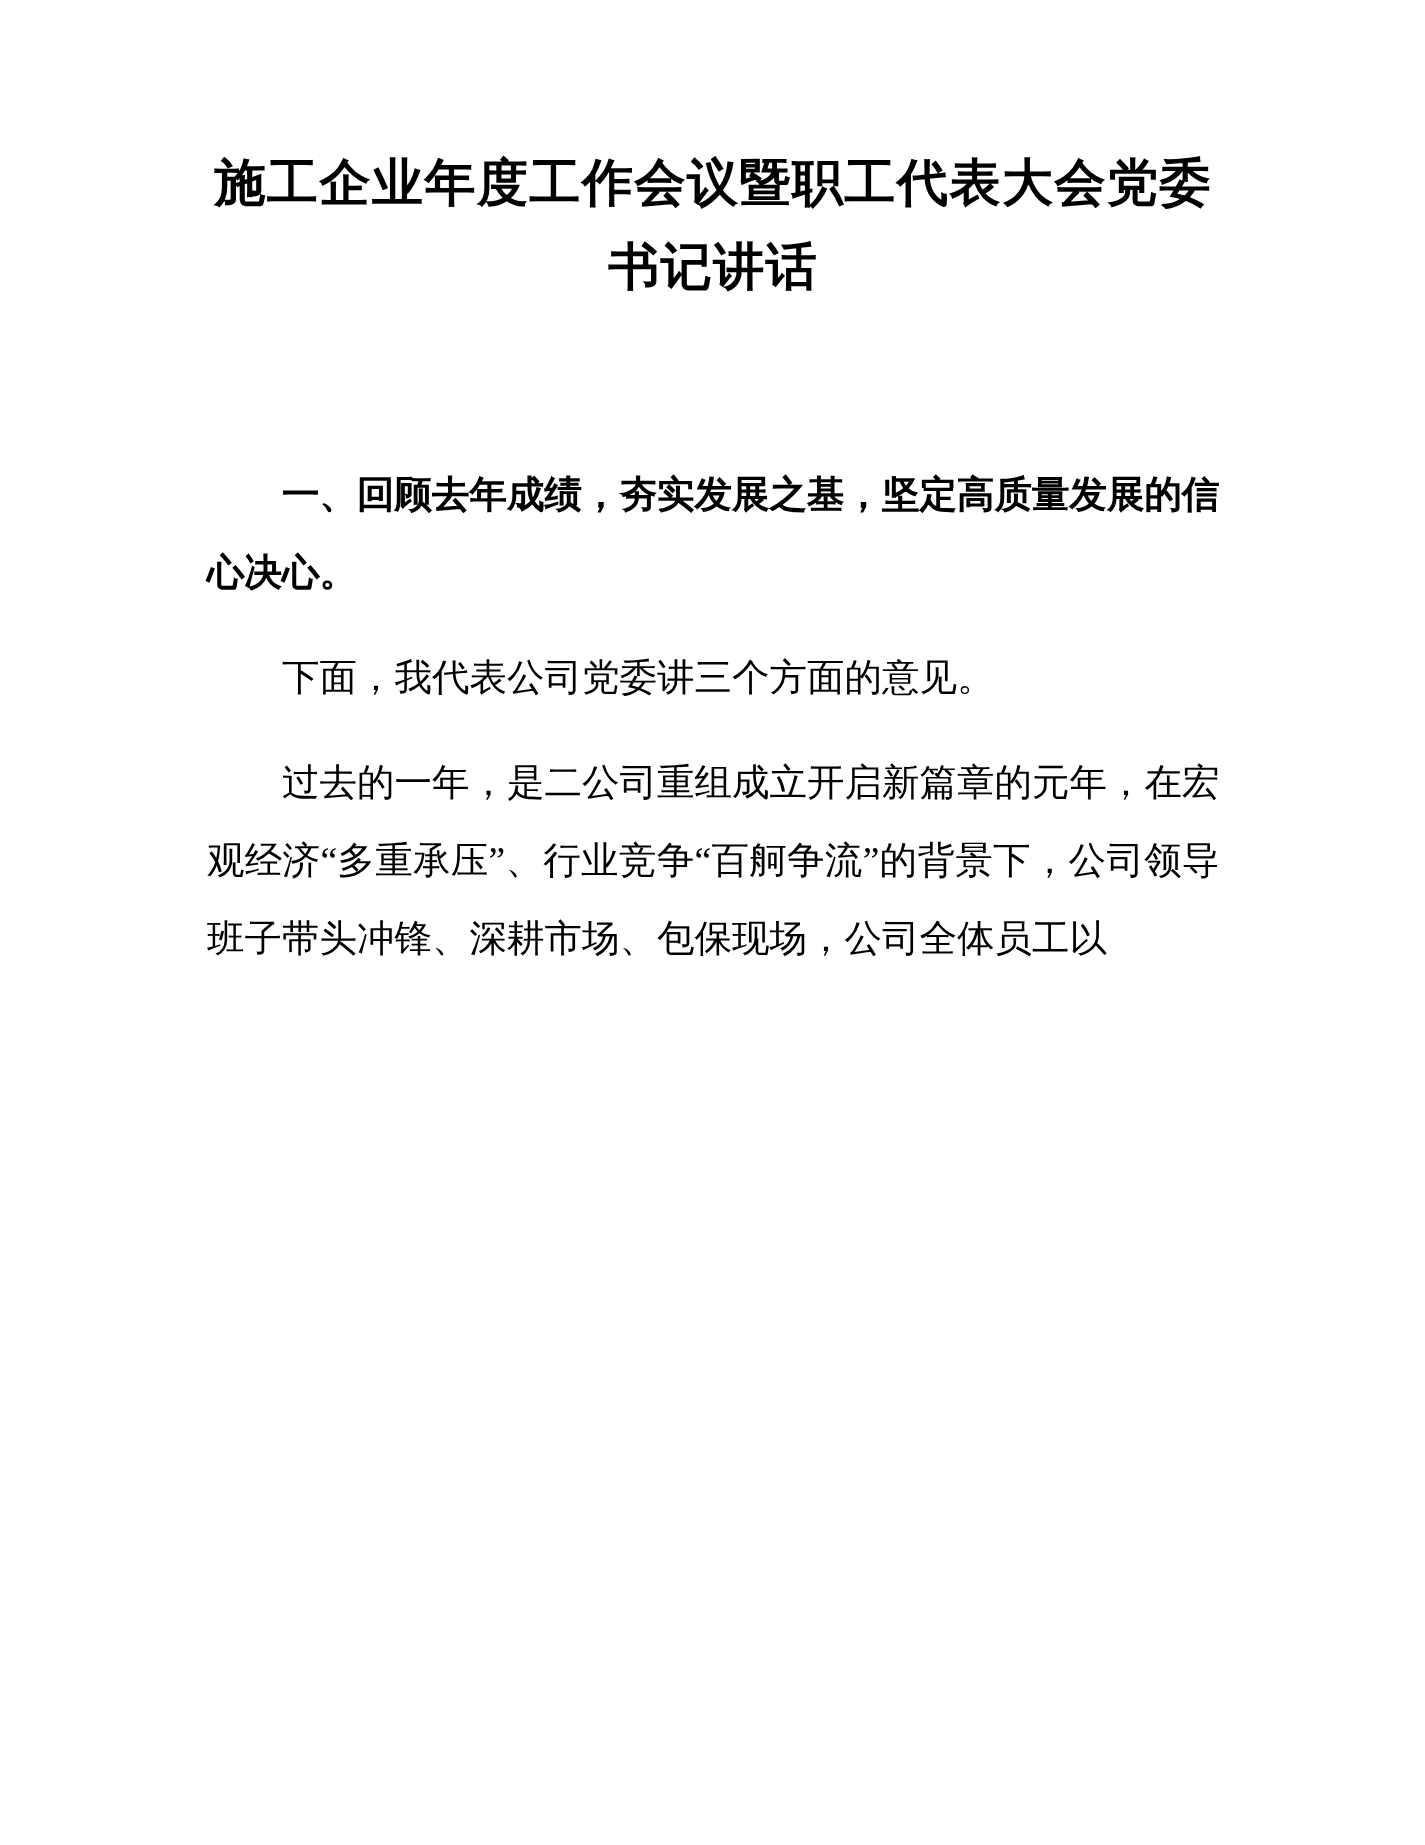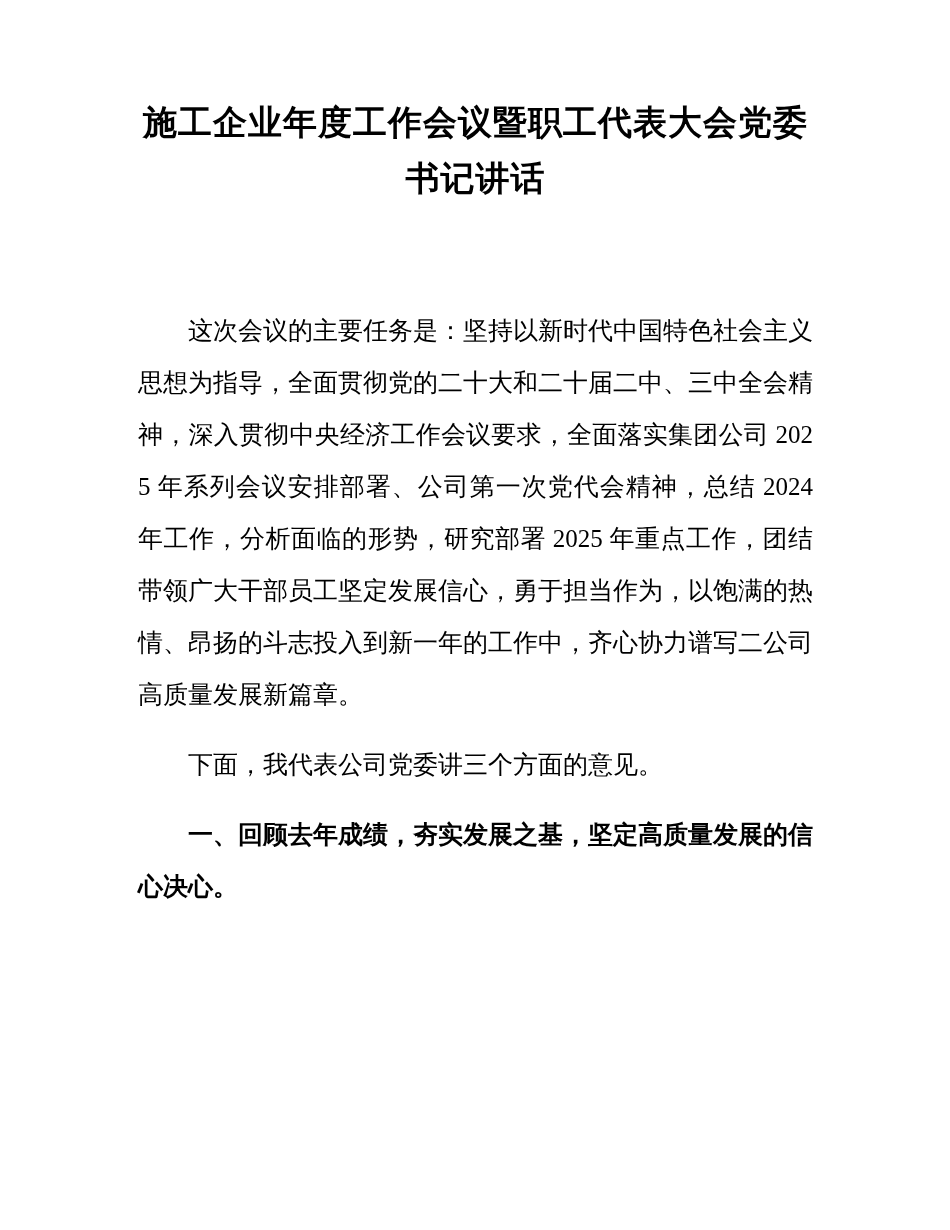--- a/index.html
+++ b/index.html
@@ -43,17 +43,17 @@
     .para.heading {
       font-weight: bold;
     }
   </style>
 </head>
 <body>
 
 <div class="page">
   <h1 class="doc-title">施工企业年度工作会议暨职工代表大会党委书记讲话</h1>
   <div class="doc-body" id="paragraphs">
-      <p class="para">这次会议的主要任务是：坚持以新时代中国特色社会主义思想为指导，全面贯彻党的二十大和二十届二中、三中全会精神，深入贯彻中央经济工作会议要求，全面落实集团公司 2025 年系列会议安排部署、公司第一次党代会精神，总结 2024 年工作，分析面临的形势，研究部署 2025 年重点工作，团结带领广大干部员工坚定发展信心，勇于担当作为，以饱满的热情、昂扬的斗志投入到新一年的工作中，齐心协力谱写二公司高质量发展新篇章。</p>
+      <p class="para heading">一、回顾去年成绩，夯实发展之基，坚定高质量发展的信心决心。</p>
       <p class="para">下面，我代表公司党委讲三个方面的意见。</p>
-      <p class="para heading">一、回顾去年成绩，夯实发展之基，坚定高质量发展的信心决心。</p>
+      <p class="para">过去的一年，是二公司重组成立开启新篇章的元年，在宏观经济“多重承压”、行业竞争“百舸争流”的背景下，公司领导班子带头冲锋、深耕市场、包保现场，公司全体员工以</p>
     </div>
 </div>
 
 </body></html>

